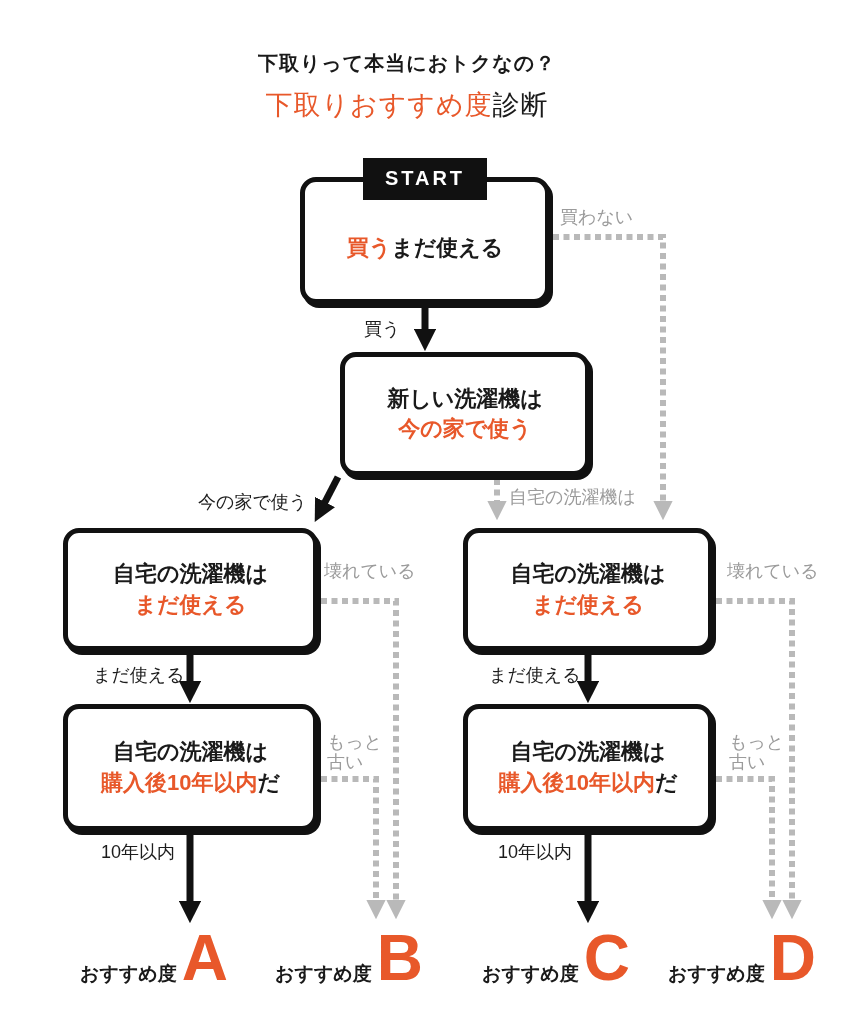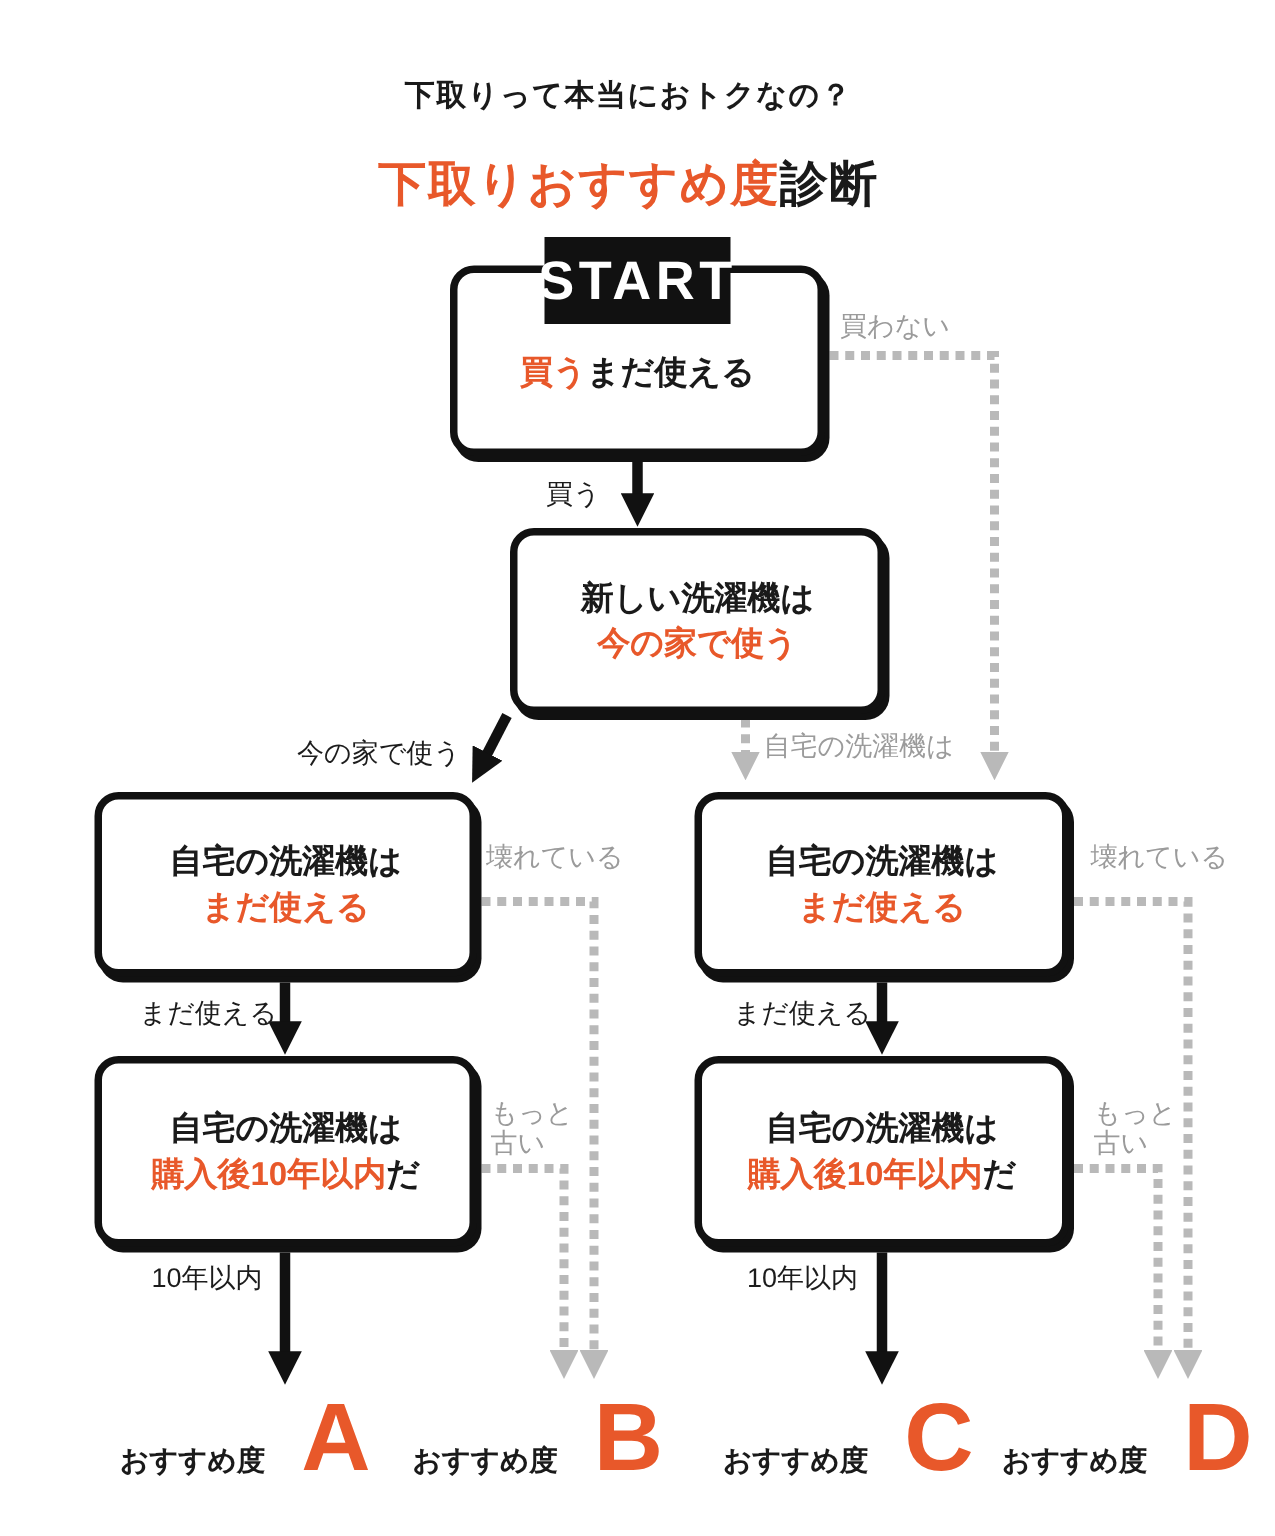--- a/index.html
+++ b/index.html
@@ -8,49 +8,49 @@
     --line-gray:#b9b9b9;
     --text-gray:#9b9b9b;
   }
   *{margin:0;padding:0;box-sizing:border-box;}
   html,body{background:#fff;}
   body{font-family:"Liberation Sans","DejaVu Sans",sans-serif;}
   .canvas{
     position:relative;width:850px;height:1024px;margin:0 auto;background:#ffffff;overflow:hidden;
   }
   
-  .header{position:absolute;left:12px;top:50px;width:814px;text-align:center;}
+  .header{position:absolute;left:0;top:50px;width:814px;text-align:center;}
   .subtitle{font-size:20px;font-weight:700;color:#1a1a1a;letter-spacing:1px;}
-  .title{font-size:32px;font-weight:700;letter-spacing:1px;margin-top:24px;color:#1a1a1a;}
+  .title{font-size:27px;font-weight:400;letter-spacing:1px;margin-top:10px;color:#1a1a1a;}
   .title .accent{color:var(--accent);}
   
   .wires{position:absolute;left:0;top:0;width:850px;height:1024px;}
   .wire-solid{stroke:var(--ink);stroke-width:7;fill:none;}
   .wire-dotted{stroke:var(--line-gray);stroke-width:6;fill:none;stroke-dasharray:6 4.5;}
   .head-black{fill:var(--ink);}
   .head-gray{fill:var(--line-gray);}
   
   .node{
     position:absolute;background:#fff;border:5px solid var(--ink);border-radius:16px;
     box-shadow:3px 4px 0 var(--ink);
     display:flex;flex-direction:column;justify-content:center;align-items:center;
     text-align:center;font-size:22px;line-height:1.38;font-weight:700;color:#1a1a1a;
   }
   .node .accent{color:var(--accent);}
   .start-badge{
     position:absolute;left:50%;top:-24px;transform:translateX(-50%);
-    background:var(--ink);color:#fff;width:124px;height:58px;
+    background:var(--ink);color:#fff;width:124px;height:42px;
     display:flex;align-items:center;justify-content:center;
-    font-size:36px;font-weight:800;letter-spacing:3px;
+    font-size:20px;font-weight:800;letter-spacing:3px;
   }
   
   .edge-label{position:absolute;font-size:18px;font-weight:500;color:#1c1c1c;white-space:nowrap;line-height:1.1;}
   .edge-label.gray{color:var(--text-gray);}
   
-  .result{position:absolute;top:926px;display:flex;align-items:baseline;gap:24px;}
+  .result{position:absolute;top:926px;display:flex;align-items:baseline;gap:5px;}
   .result .rlabel{font-size:19px;font-weight:800;color:#1a1a1a;line-height:1;}
   .result .grade{font-size:64px;font-weight:800;color:var(--accent);line-height:1;letter-spacing:-1px;}
 </style>
 </head>
 <body>
 
 <div class="canvas">
 
   <div class="header">
     <div class="subtitle">下取りって本当におトクなの？</div>

